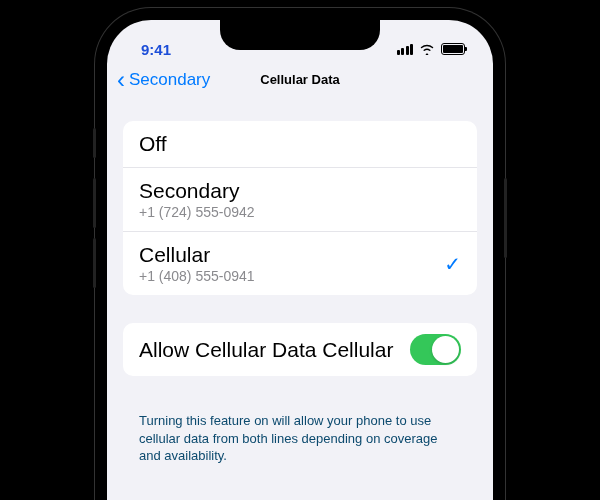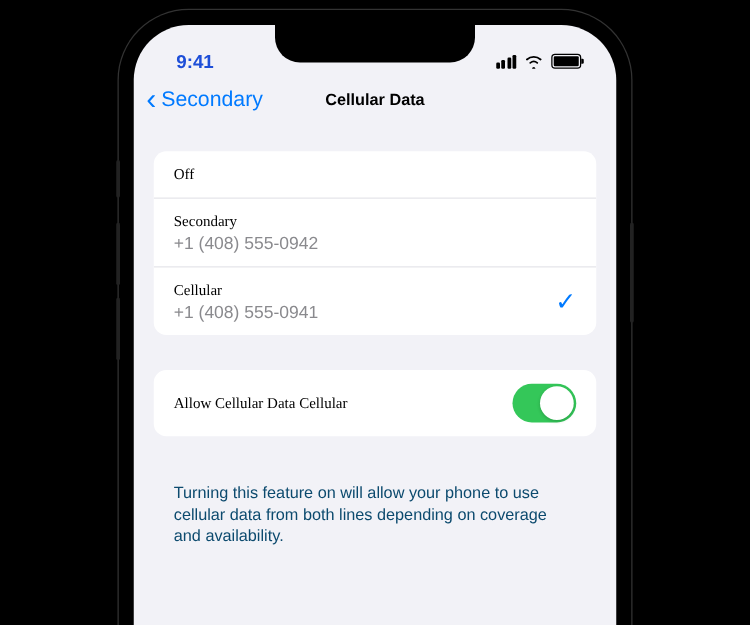--- a/index.html
+++ b/index.html
@@ -138,21 +138,21 @@
     }
     .list-row {
       padding: 11px 16px;
       border-bottom: 0.5px solid #e5e5ea;
       display: flex;
       justify-content: space-between;
       align-items: center;
     }
     .list-row:last-child { border-bottom: none; }
     .row-text { display: flex; flex-direction: column; gap: 1px; }
-    .row-title { font-size: 12px; color: #000; font-family: Liberation Serif, serif; }
+    .row-title { font-size: 21px; color: #000; }
     .row-subtitle { font-size: 14px; color: #8a8a8e; }
     .checkmark {
       color: #007aff;
       font-size: 20px;
       font-weight: 500;
     }
     .toggle {
       width: 51px;
       height: 31px;
       background: #34c759;
@@ -227,21 +227,21 @@
 
       <div class="list-group">
         <div class="list-row">
           <div class="row-text">
             <span class="row-title">Off</span>
           </div>
         </div>
         <div class="list-row">
           <div class="row-text">
             <span class="row-title">Secondary</span>
-            <span class="row-subtitle">+1 (408) 555-0942</span>
+            <span class="row-subtitle">+1 (724) 555-0942</span>
           </div>
         </div>
         <div class="list-row">
           <div class="row-text">
             <span class="row-title">Cellular</span>
             <span class="row-subtitle">+1 (408) 555-0941</span>
           </div>
           <span class="checkmark">✓</span>
         </div>
       </div>

